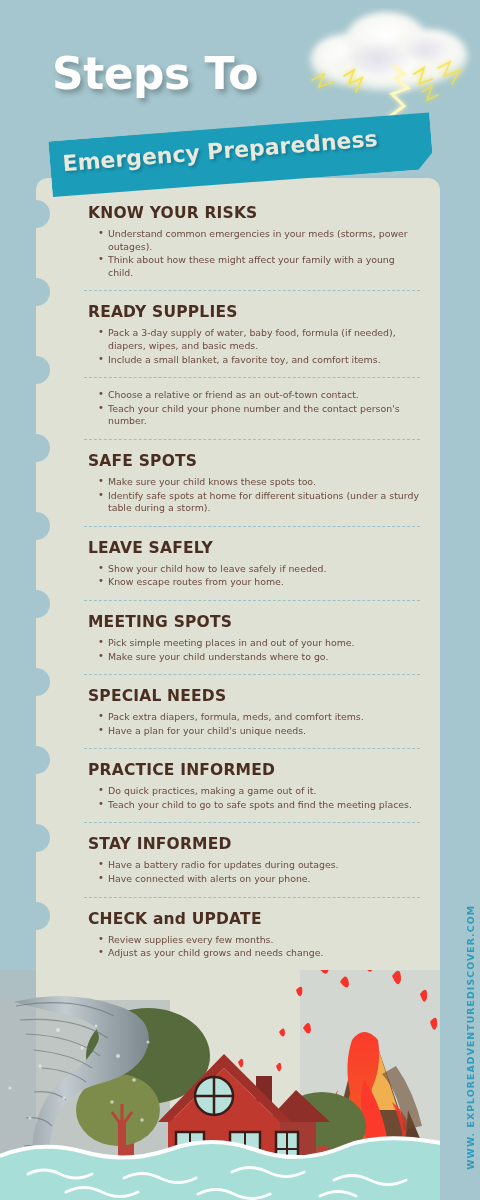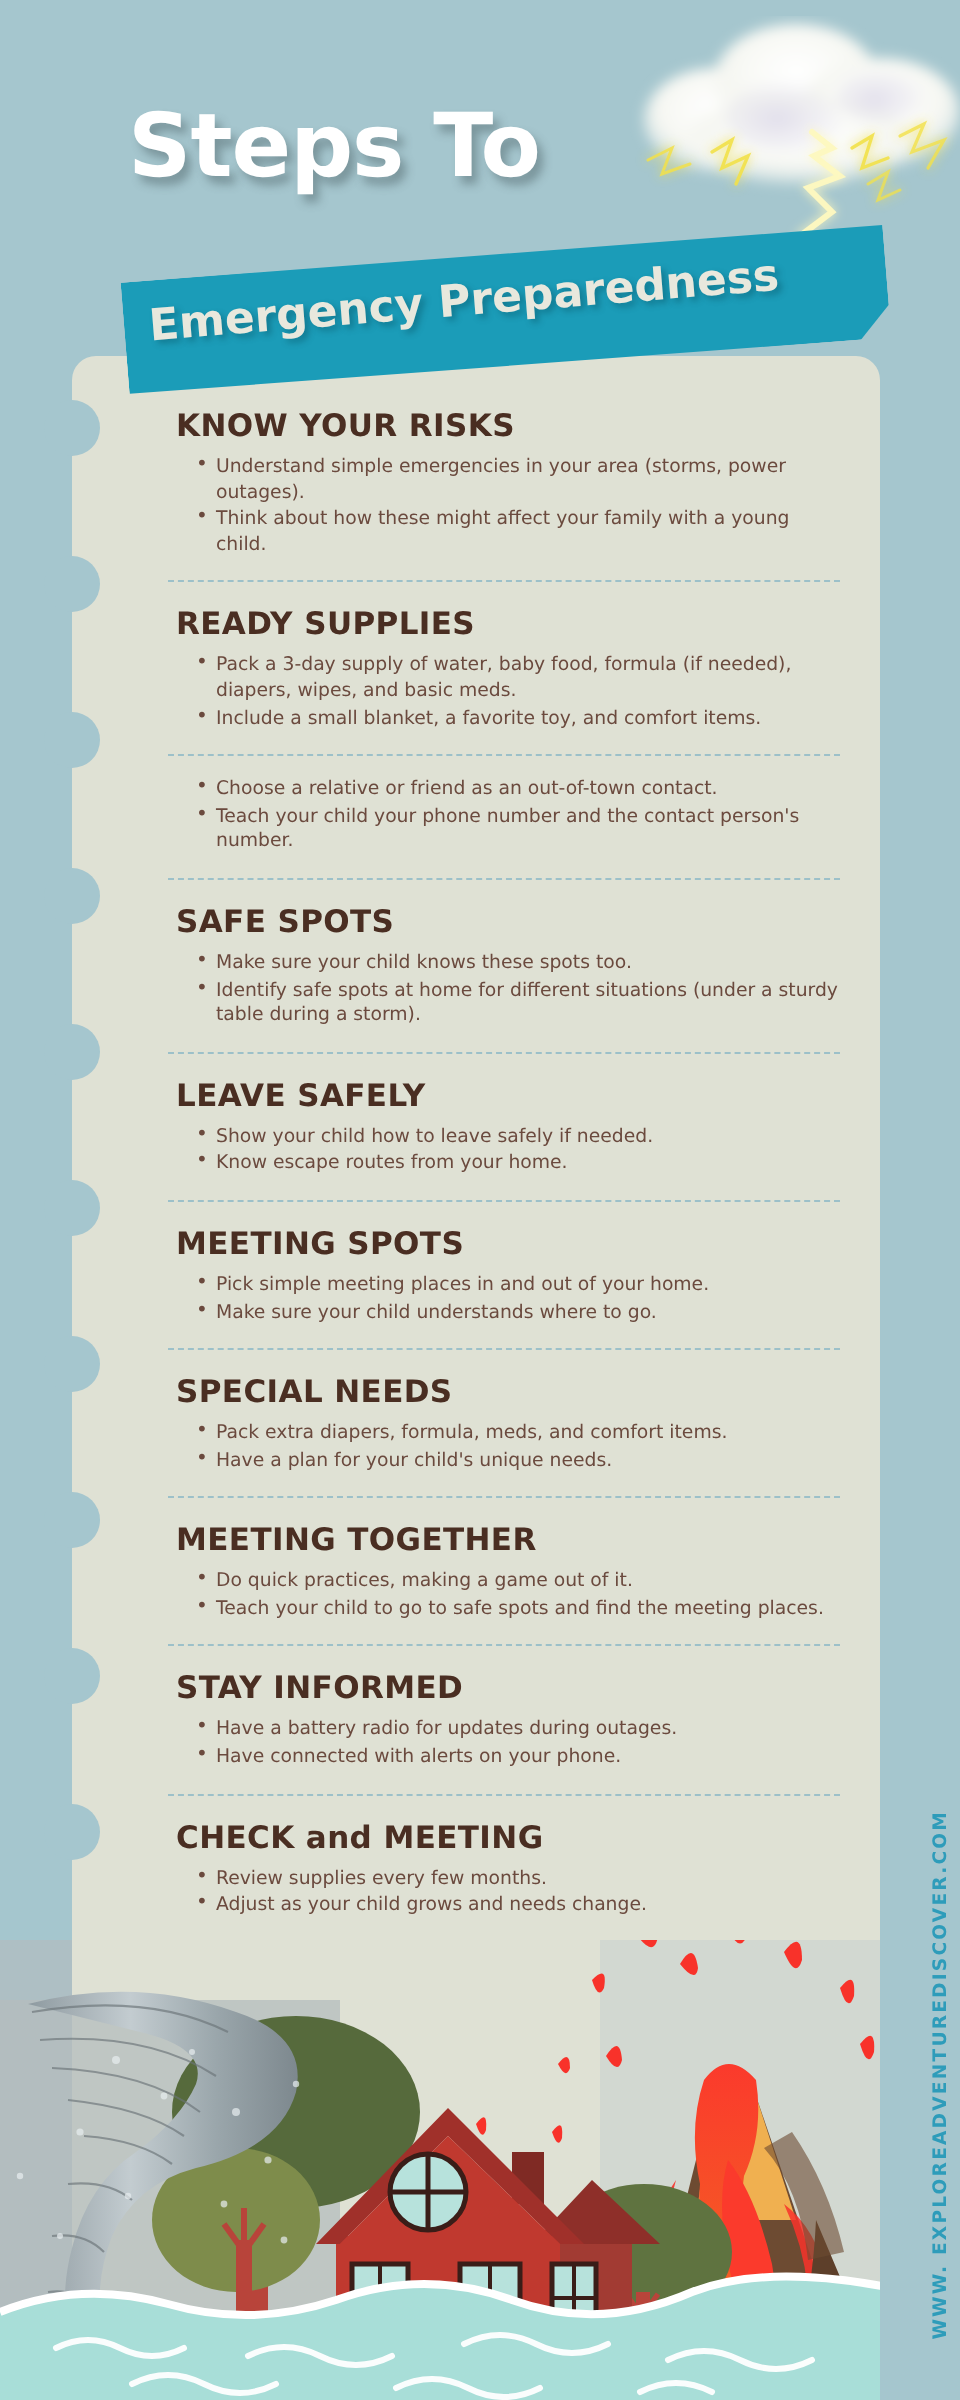--- a/index.html
+++ b/index.html
@@ -6,21 +6,21 @@
   html,body { width:480px; height:1200px; }
   body {
     position:relative;
     width:480px; height:1200px;
     background:#a5c6ce;
     font-family:"Liberation Sans", sans-serif;
     overflow:hidden;
   }
 
   
-  #header { position:absolute; left:12px; top:0; width:403px; height:200px; z-index:5; }
+  #header { position:absolute; left:0; top:0; width:403px; height:200px; z-index:5; }
 
   #storm-cloud { position:absolute; left:288px; top:8px; width:190px; height:120px; }
 
   #main-title {
     position:absolute; left:52px; top:48px;
     font-size:44px; font-weight:bold; letter-spacing:-0.5px;
     color:#ffffff;
     text-shadow:3px 4px 5px rgba(70,90,95,0.45);
     font-family:"DejaVu Sans", sans-serif;
   }
@@ -155,21 +155,21 @@
 
   <div id="subtitle-banner"></div>
   <div id="subtitle-text">Emergency Preparedness</div>
 </div>
 
 <div id="panel">
   <div id="sections">
       <div class="section">
         <div class="sec-title">KNOW YOUR RISKS</div>
         <ul class="bullets">
-          <li>Understand simple emergencies in your area (storms, power outages).</li>
+          <li>Understand common emergencies in your meds (storms, power outages).</li>
           <li>Think about how these might affect your family with a young child.</li>
         </ul>
       </div>
       <div class="divider"></div>
       <div class="section">
         <div class="sec-title">READY SUPPLIES</div>
         <ul class="bullets">
           <li>Pack a 3-day supply of water, baby food, formula (if needed), diapers, wipes, and basic meds.</li>
           <li>Include a small blanket, a favorite toy, and comfort items.</li>
         </ul>
@@ -208,37 +208,37 @@
       <div class="divider"></div>
       <div class="section">
         <div class="sec-title">SPECIAL NEEDS</div>
         <ul class="bullets">
           <li>Pack extra diapers, formula, meds, and comfort items.</li>
           <li>Have a plan for your child's unique needs.</li>
         </ul>
       </div>
       <div class="divider"></div>
       <div class="section">
-        <div class="sec-title">MEETING TOGETHER</div>
+        <div class="sec-title">PRACTICE INFORMED</div>
         <ul class="bullets">
           <li>Do quick practices, making a game out of it.</li>
           <li>Teach your child to go to safe spots and find the meeting places.</li>
         </ul>
       </div>
       <div class="divider"></div>
       <div class="section">
         <div class="sec-title">STAY INFORMED</div>
         <ul class="bullets">
           <li>Have a battery radio for updates during outages.</li>
           <li>Have connected with alerts on your phone.</li>
         </ul>
       </div>
       <div class="divider"></div>
       <div class="section">
-        <div class="sec-title">CHECK and MEETING</div>
+        <div class="sec-title">CHECK and UPDATE</div>
         <ul class="bullets">
           <li>Review supplies every few months.</li>
           <li>Adjust as your child grows and needs change.</li>
         </ul>
       </div>
     </div>
 </div>
 
 <div id="notches">
     <div class="notch" style="top: 200px; left: 22px;"></div>

